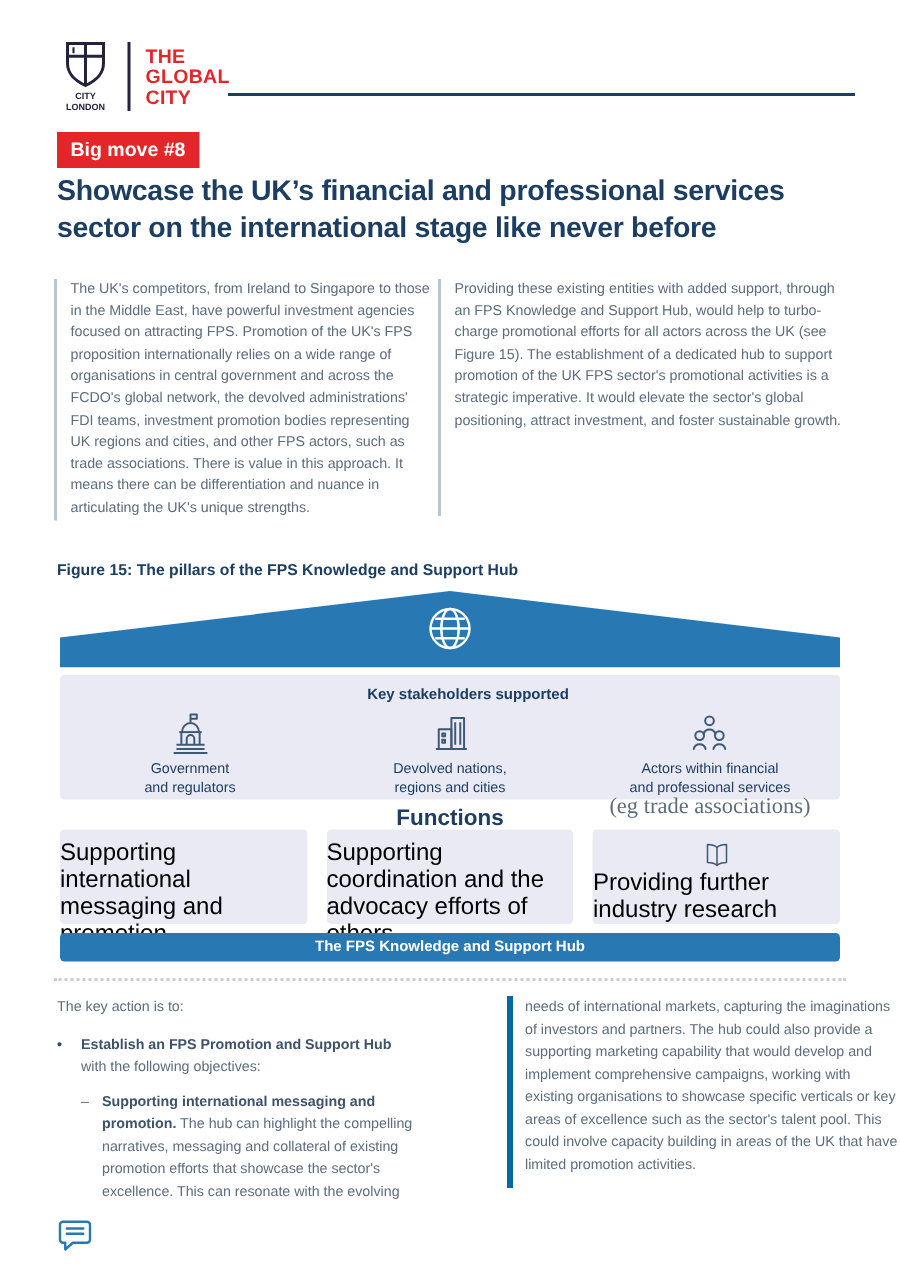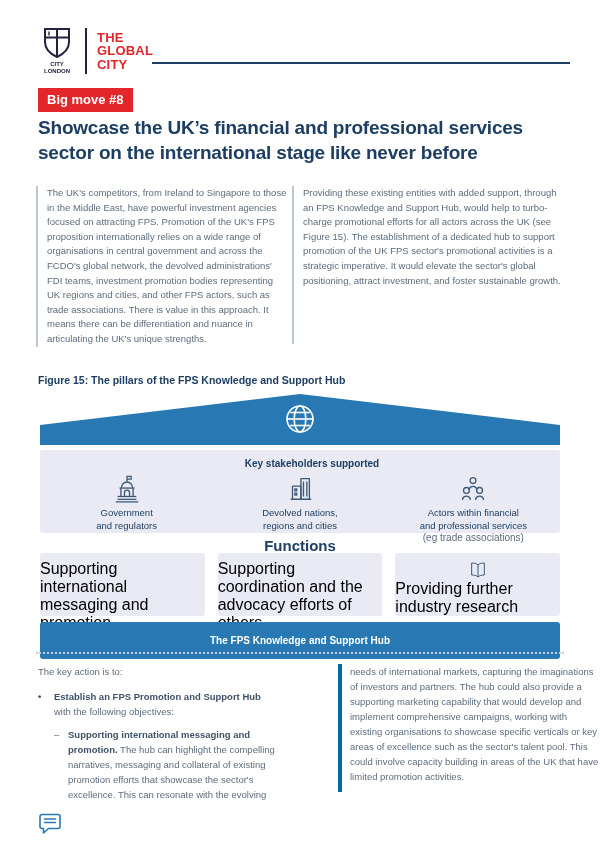--- a/index.html
+++ b/index.html
@@ -29,27 +29,27 @@
   .fig-caption { position:absolute; top:374px; left:38px; font-size:10.5px; font-weight:bold; color:#1d3e63; }
   .diagram { position:absolute; left:40px; top:392px; width:520px; }
   .roof { position:absolute; top:0; left:0; }
   .panel { position:absolute; left:0; width:520px; background:#e9eaf4; border-radius:3px; }
   .stakeholders { top:58px; height:83px; padding-top:8px; }
   .panel-title { text-align:center; font-size:10px; font-weight:bold; color:#1d3e63;padding-left:24px; }
   .tri-row { display:flex; margin-top:5px; }
   .tri-col { flex:1; display:flex; flex-direction:column; align-items:center; }
   .tri-col .lbl { font-size:9.5px; font-weight:normal; color:#1d3e63; text-align:center;
                   line-height:12.5px; white-space:pre-line; margin-top:3px; }
-  .tri-col .sub { font-size:10px; color:#5d6c7e; line-height:12.5px; }
+  .tri-col .sub { font-size:15px; color:#5d6c7e; line-height:12.5px;font-family:Liberation Serif, serif; }
   .fn-title { position:absolute; top:145px; left:0; width:520px; text-align:center;
               font-size:15px; font-weight:bold; color:#1d3e63; }
   .fn-row { position:absolute; top:161px; left:0; width:520px; display:flex; gap:13px; }
   .fn-box { flex:1; height:63px; background:#e9eaf4; border-radius:3px; display:flex;
             flex-direction:column; align-items:center; padding-top:7px; }
-  .banner { position:absolute; top:230px; left:0; width:520px; height:37px; background:#2878b4;
+  .banner { position:absolute; top:230px; left:0; width:520px; height:19px; background:#2878b4;
             border-radius:3px; color:#fff; font-size:10px; font-weight:bold;
             display:flex; align-items:center; justify-content:center; }
 
   .dotted-rule { position:absolute; top:652px; left:36px; width:528px; border-top:2px dotted #c8cdd9; }
 
   
   .action-left { position:absolute; top:664px; left:38px; width:250px; font-size:9.5px;
                  line-height:15px; color:#5d6c7e; }
   .action-right { position:absolute; top:664px; left:302px; width:262px; font-size:9.5px;
                   line-height:15px; color:#5d6c7e; border-left:4px solid #0369a1; padding-left:8px;

